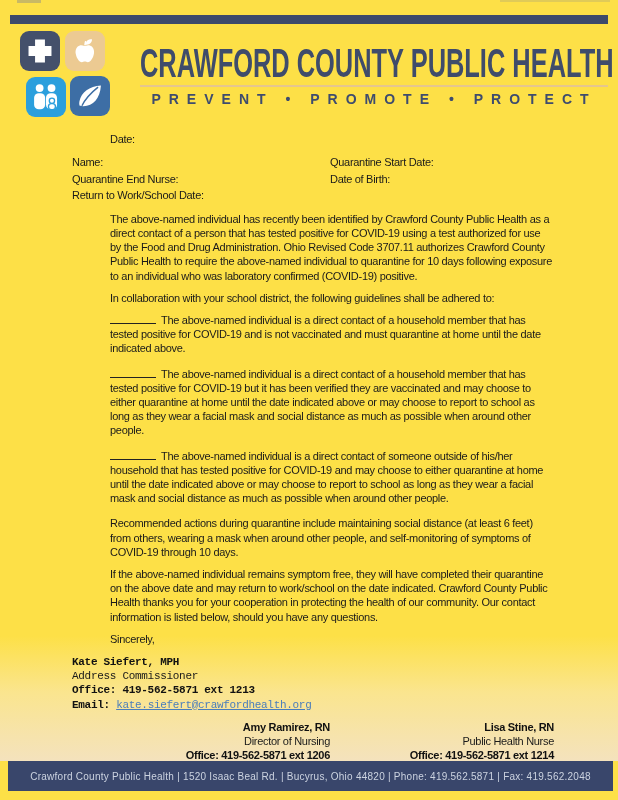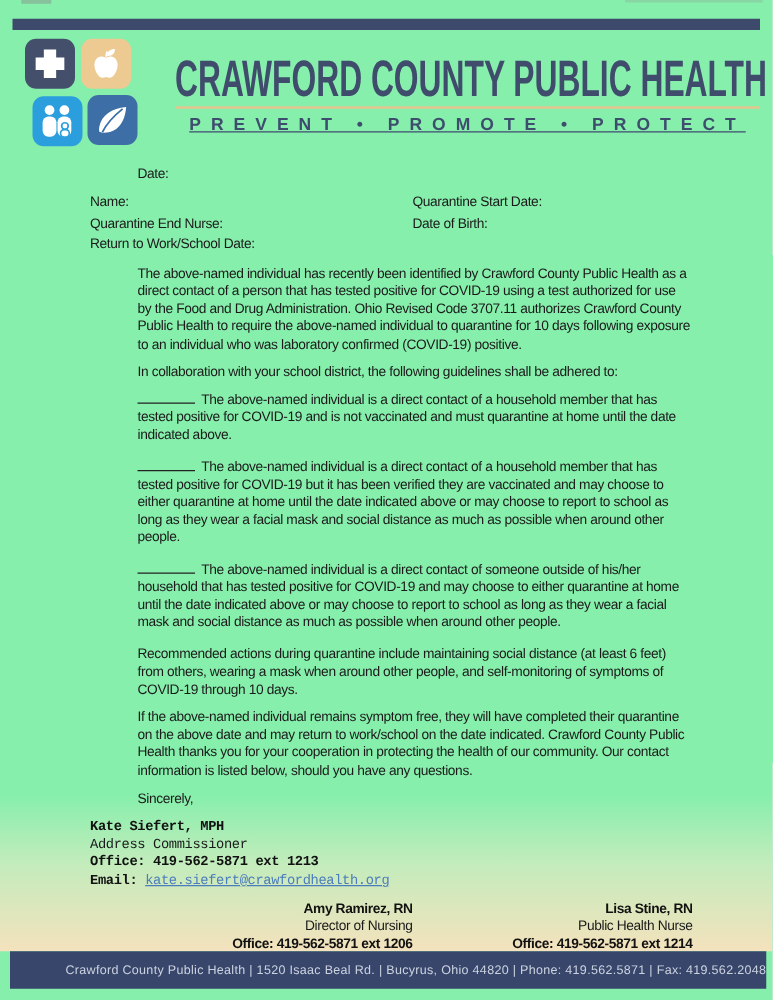--- a/index.html
+++ b/index.html
@@ -1,19 +1,19 @@
 <!DOCTYPE html>
 <html><head>
 <meta charset="utf-8">
 <style>
   * { margin:0; padding:0; box-sizing:border-box; }
   html,body { background:#e8e8e8; }
   .page {
     position:relative; width:618px; height:800px; margin:0 auto;
-    background:#86efac; overflow:hidden;
+    background:#fde047; overflow:hidden;
     font-family:"Liberation Sans", sans-serif; color:#1c1c1c;
   }
   
   .smudge { position:absolute; background:#8a8a8a; opacity:.45; }
   .smudge.a { left:17px; top:0; width:24px; height:3px; }
   .smudge.b { left:500px; top:0; width:110px; height:2px; opacity:.25; }
 
   .top-rule { position:absolute; left:10px; top:15px; width:598px; height:9px; background:#3d4a6b; }
 
   
@@ -28,21 +28,21 @@
   
   .brand { position:absolute; left:140px; top:42px; width:468px; }
   .org-title {
     font-size:41px; font-weight:700; color:#3f4c6b; line-height:42px;
     white-space:nowrap; transform:scaleX(.62); transform-origin:left center;
     letter-spacing:0;
   }
   .gold-rule { margin-top:1px; width:468px; height:2px; background:#e5c68e; }
   .tagline {
     margin-top:4px; font-size:14px; font-weight:700; color:#3e4c6e;
-    letter-spacing:8px; white-space:nowrap; text-align:center;text-decoration:underline;
+    letter-spacing:8px; white-space:nowrap; text-align:center;
   }
 
   
   .letter-body {
     position:absolute; left:72px; top:132px; width:482px; z-index:2;
     font-size:11px; letter-spacing:-0.3px; line-height:14.2px; color:#1a1a1a;
   }
   .letter-body p { margin:0 0 8px;padding-left:38px; }
   .date-line { margin:0 0 12px; }
   .fields { display:grid; grid-template-columns:258px 1fr; line-height:16.5px; margin:0 0 8px; }
@@ -56,21 +56,21 @@
 
   
   .cream-band {
     position:absolute; left:0; right:0; top:636px; height:125px; z-index:1;
     background:linear-gradient(180deg, rgba(248,233,201,0) 0%, rgba(248,233,201,.55) 45%, #f4e2bd 100%);
   }
 
   
   .footer-bar {
     position:absolute; left:8px; right:5px; top:761px; height:30px; z-index:3;
-    background:#39466b; display:flex; align-items:center; justify-content:flex-end;
+    background:#39466b; display:flex; align-items:center; justify-content:center;
   }
   .footer-bar span {
     color:#ccd3e0; font-size:10px; letter-spacing:.25px; white-space:nowrap;
   }
 </style>
 </head>
 <body>
 
 <div class="page">
 

